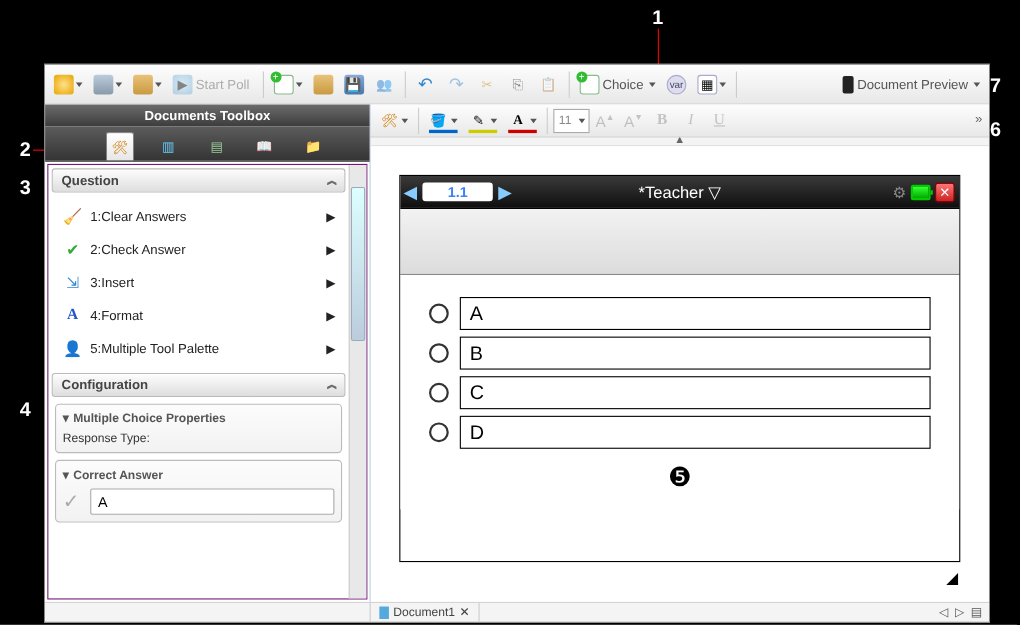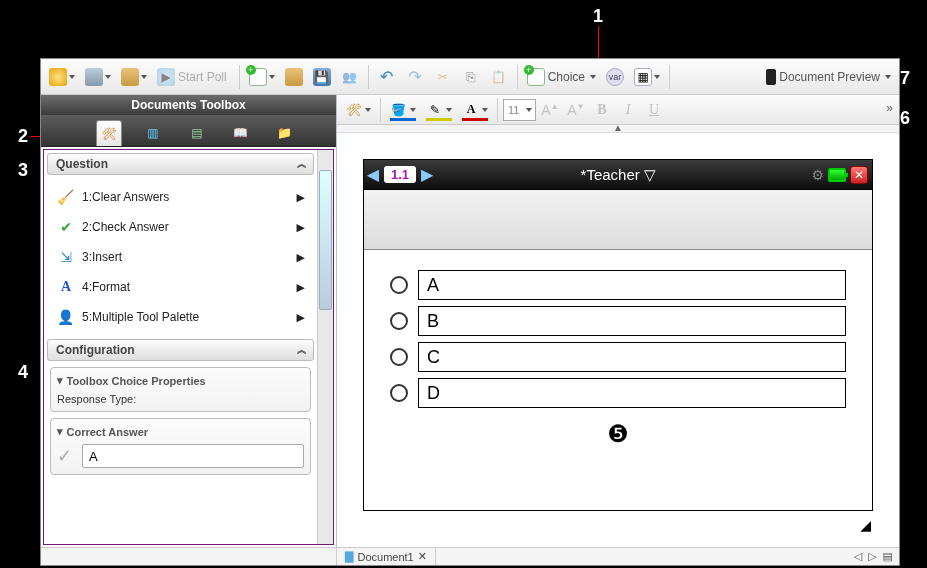--- a/index.html
+++ b/index.html
@@ -56,21 +56,21 @@
   .font-name{width:100px;} .font-size{width:33px;}
   .font-box .arrow-d{position:absolute;right:3px;top:8px;}
   .fmt-btn { width:24px; height:22px; display:flex; align-items:center; justify-content:center; font-size:14px; color:#888; font-family: 'Times New Roman', serif;}
   .more { position:absolute; right:6px; top:6px; font-size:12px; color:#666;}
   .handle { text-align:center; height:8px; line-height:6px; color:#666; font-size:10px; background:#f4f4f4; border-bottom:1px solid #ddd;}
 
   .doc-wrap { flex:1; background:#fff; padding: 26px 26px 8px 26px; position:relative;}
   .device { width: 100%; height: 352px; background:#fff; border:1px solid #000; position:relative;}
   .dev-top { height:30px; background: linear-gradient(#3a3a3a,#0e0e0e); border-bottom:1px solid #000; display:flex; align-items:center; color:#fff; font-size:14px; position:relative;}
   .nav-l, .nav-r { width:18px; text-align:center; color:#8cf; font-size:16px;}
-  .tab-chip { background:#fff; color:#a21caf; padding:1px 7px; border-radius:3px; font-size:13px; font-weight:bold; margin: 0 2px;}
+  .tab-chip { background:#fff; color:#3b82f6; padding:1px 23px; border-radius:3px; font-size:13px; font-weight:bold; margin: 0 2px;}
   .dev-title { position:absolute; left:0; right:0; text-align:center; font-size:15px;}
   .dev-icons { position:absolute; right:4px; display:flex; gap:4px; align-items:center;}
   .battery { width:18px; height:14px; border:2px solid #0c0; border-radius:2px; background:linear-gradient(#3f3,#0a0); position:relative;}
   .battery::after{content:"";position:absolute;right:-4px;top:3px;width:2px;height:4px;background:#0c0;}
   .dev-close { width:18px;height:18px;background:linear-gradient(#f77,#c22);border:1px solid #800;border-radius:3px;color:#fff;font-size:12px;display:flex;align-items:center;justify-content:center;}
   .q-head { height:60px; background:linear-gradient(#f2f2f2,#dcdcdc); border-bottom:1px solid #888;}
   .q-body { padding: 14px 26px; background:#fff;}
   .opt-row { display:flex; align-items:center; gap:10px; margin: 6px 0;}
   .radio { width:18px;height:18px;border:2px solid #333;border-radius:50%;}
   .opt-box { flex:1; height:30px; border:1px solid #000; padding:0 8px; font-size:18px; display:flex; align-items:center;}
@@ -250,21 +250,21 @@
           </div>
 
           <div class="acc-head">
             <span>Configuration</span>
             <span class="chevs">︽</span>
           </div>
 
           <div class="cfg-panel">
             <div class="cfg-sub">
                 <span>▾</span>
-                <span>Toolbox Choice Properties</span>
+                <span>Multiple Choice Properties</span>
               </div>
             <div class="cfg-row">
               <label>Response Type:</label>
             </div>
           </div>
 
           <div class="cfg-panel">
             <div class="cfg-sub">
                 <span>▾</span>
                 <span>Correct Answer</span>

